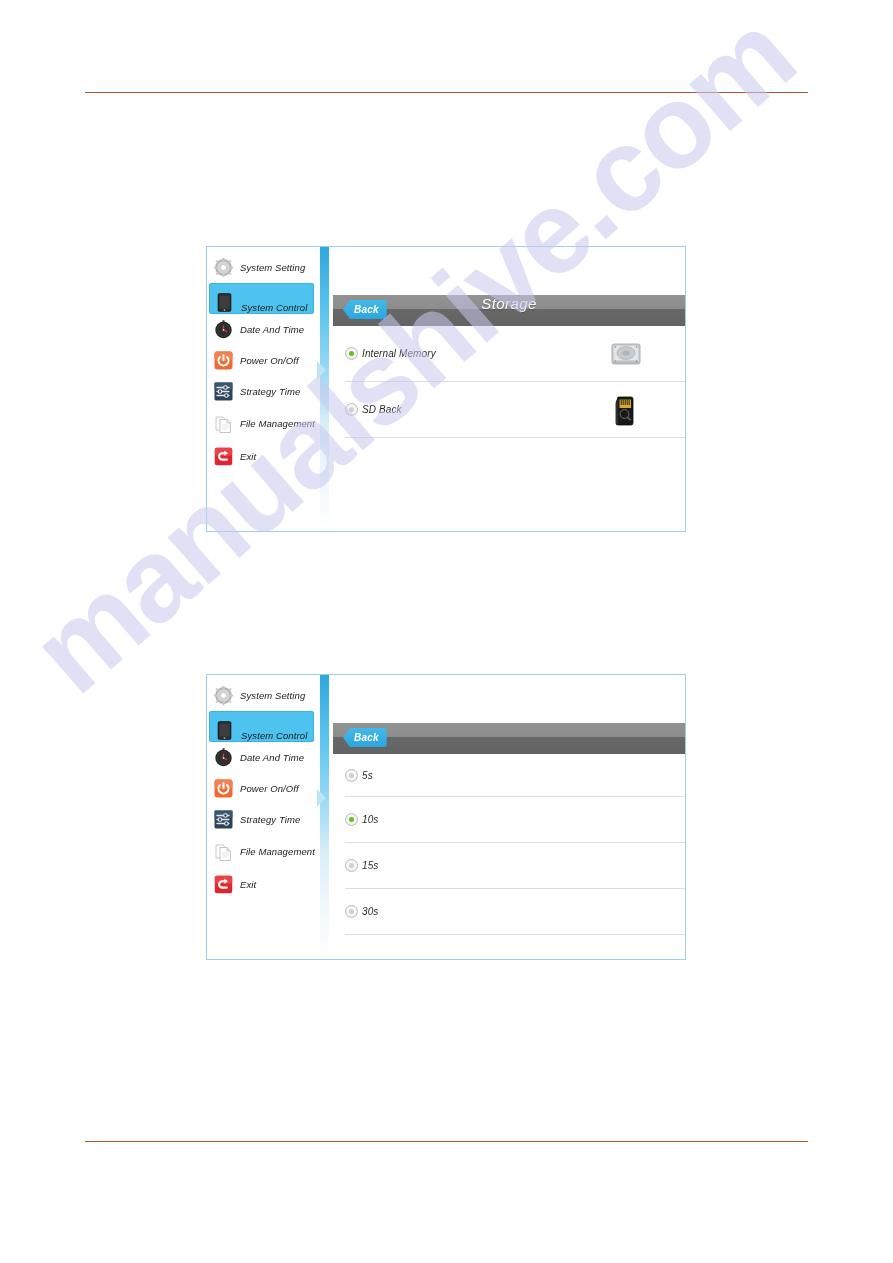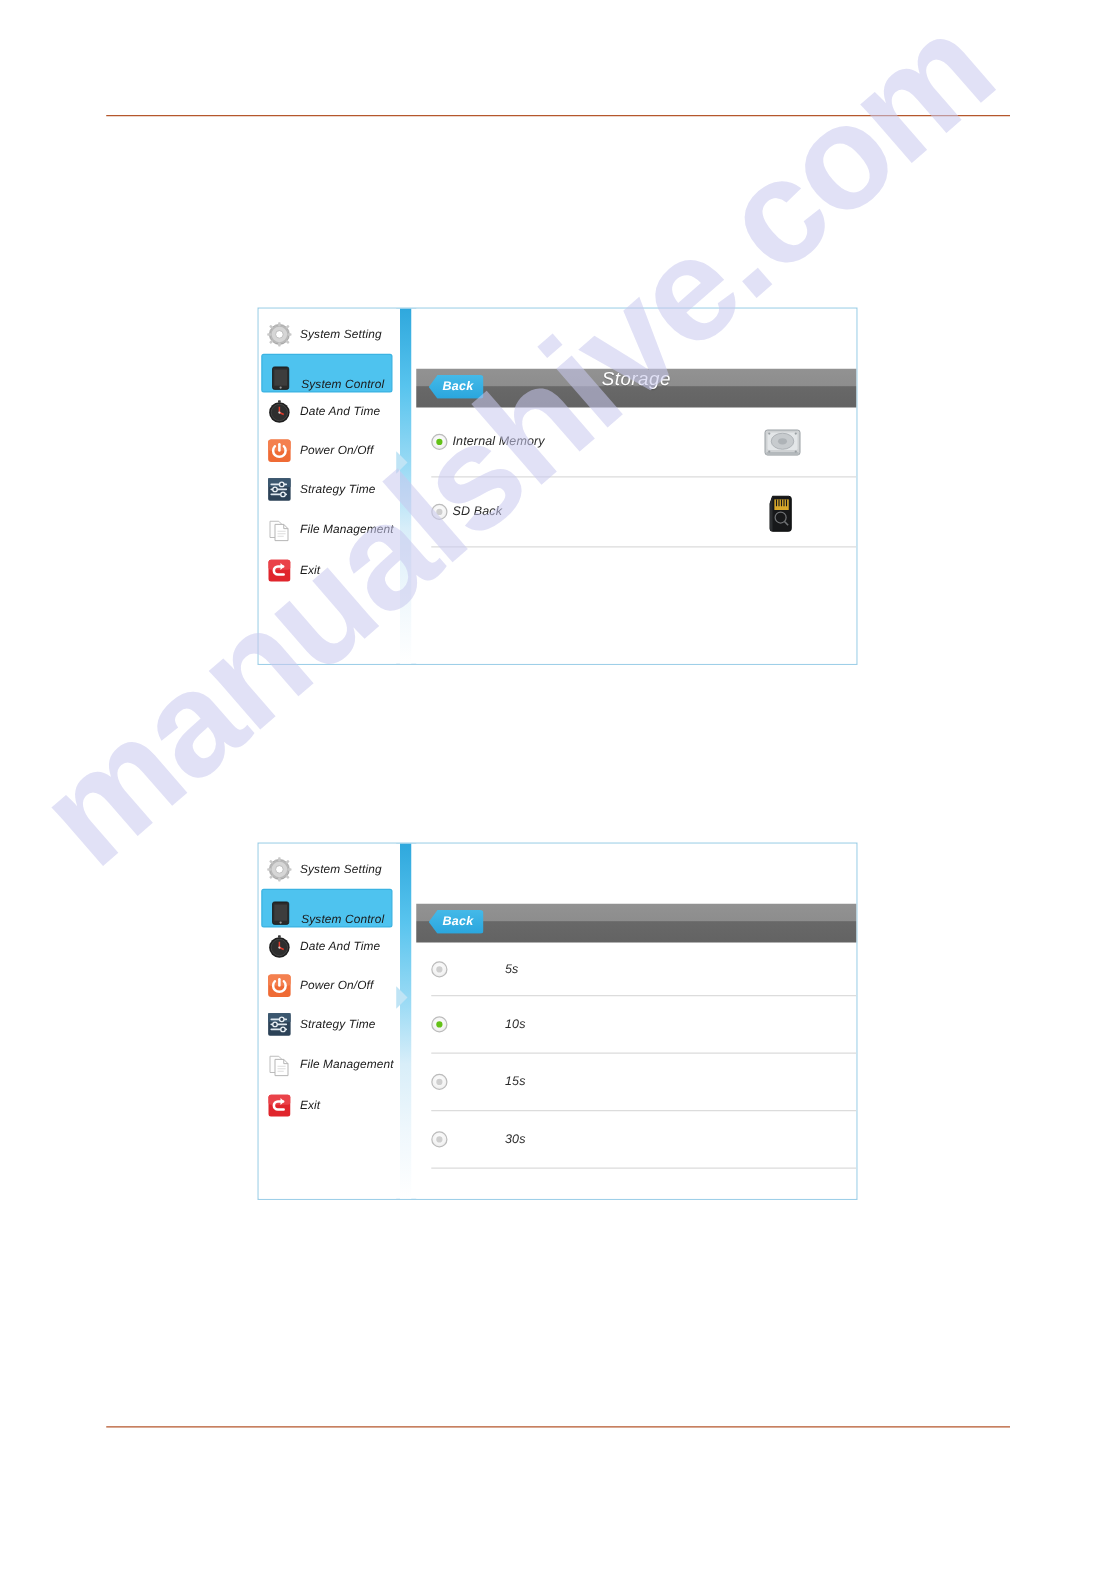--- a/index.html
+++ b/index.html
@@ -199,21 +199,21 @@
     box-sizing: border-box;
   }
   .row {
     height: 55px;
     display: flex;
     align-items: center;
     border-bottom: 1px solid #dcdcdc;
     position: relative;
     padding-left: 0;
   }
-  .list.playtime-list .row { height: 45px; gap: 42px; }
+  .list.playtime-list .row { height: 45px; }
   .list.playtime-list .row:first-child { height: 42px; }
 
   .radio {
     width: 13px;
     height: 13px;
     flex: 0 0 13px;
     border-radius: 50%;
     background: radial-gradient(circle at 50% 40%, #ffffff 0%, #f3f3f3 60%, #e4e4e4 100%);
     border: 1px solid #bbbbbb;
     box-sizing: border-box;

